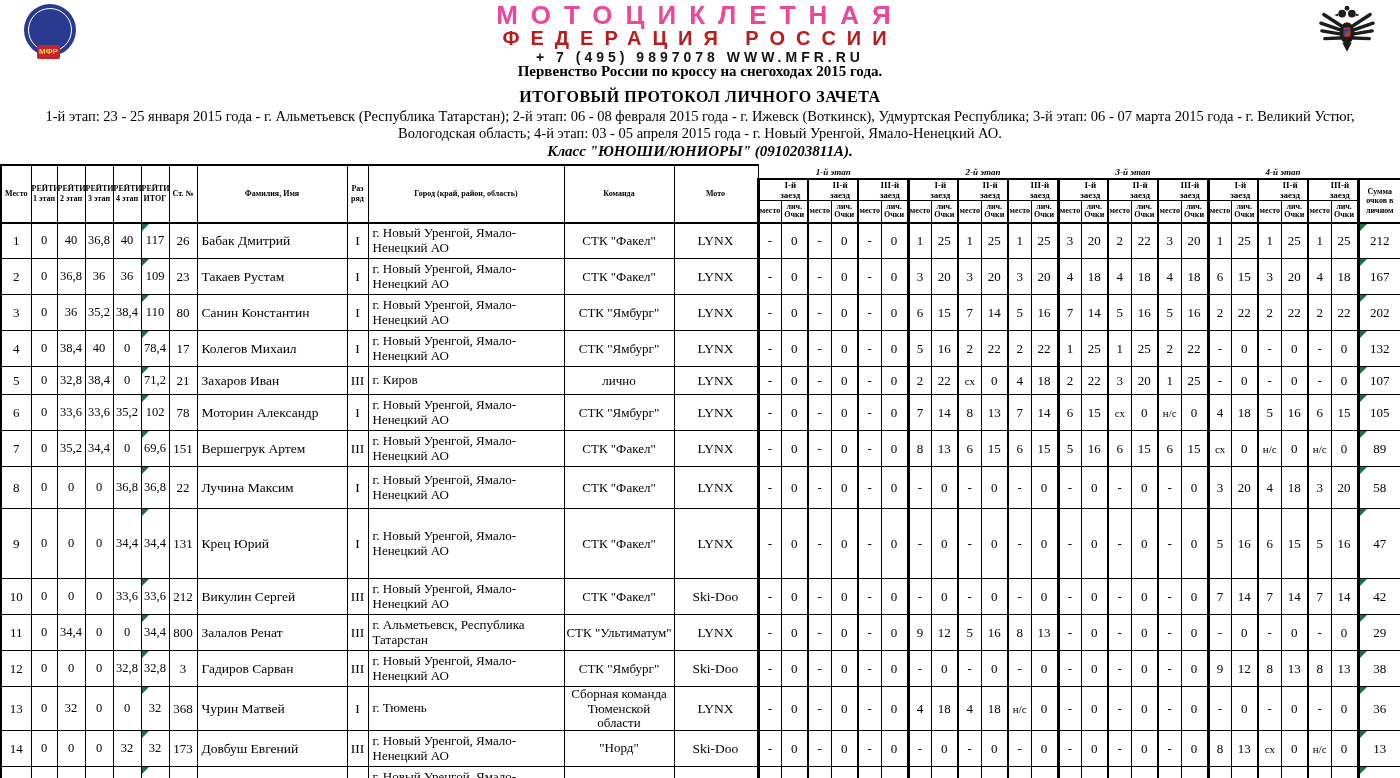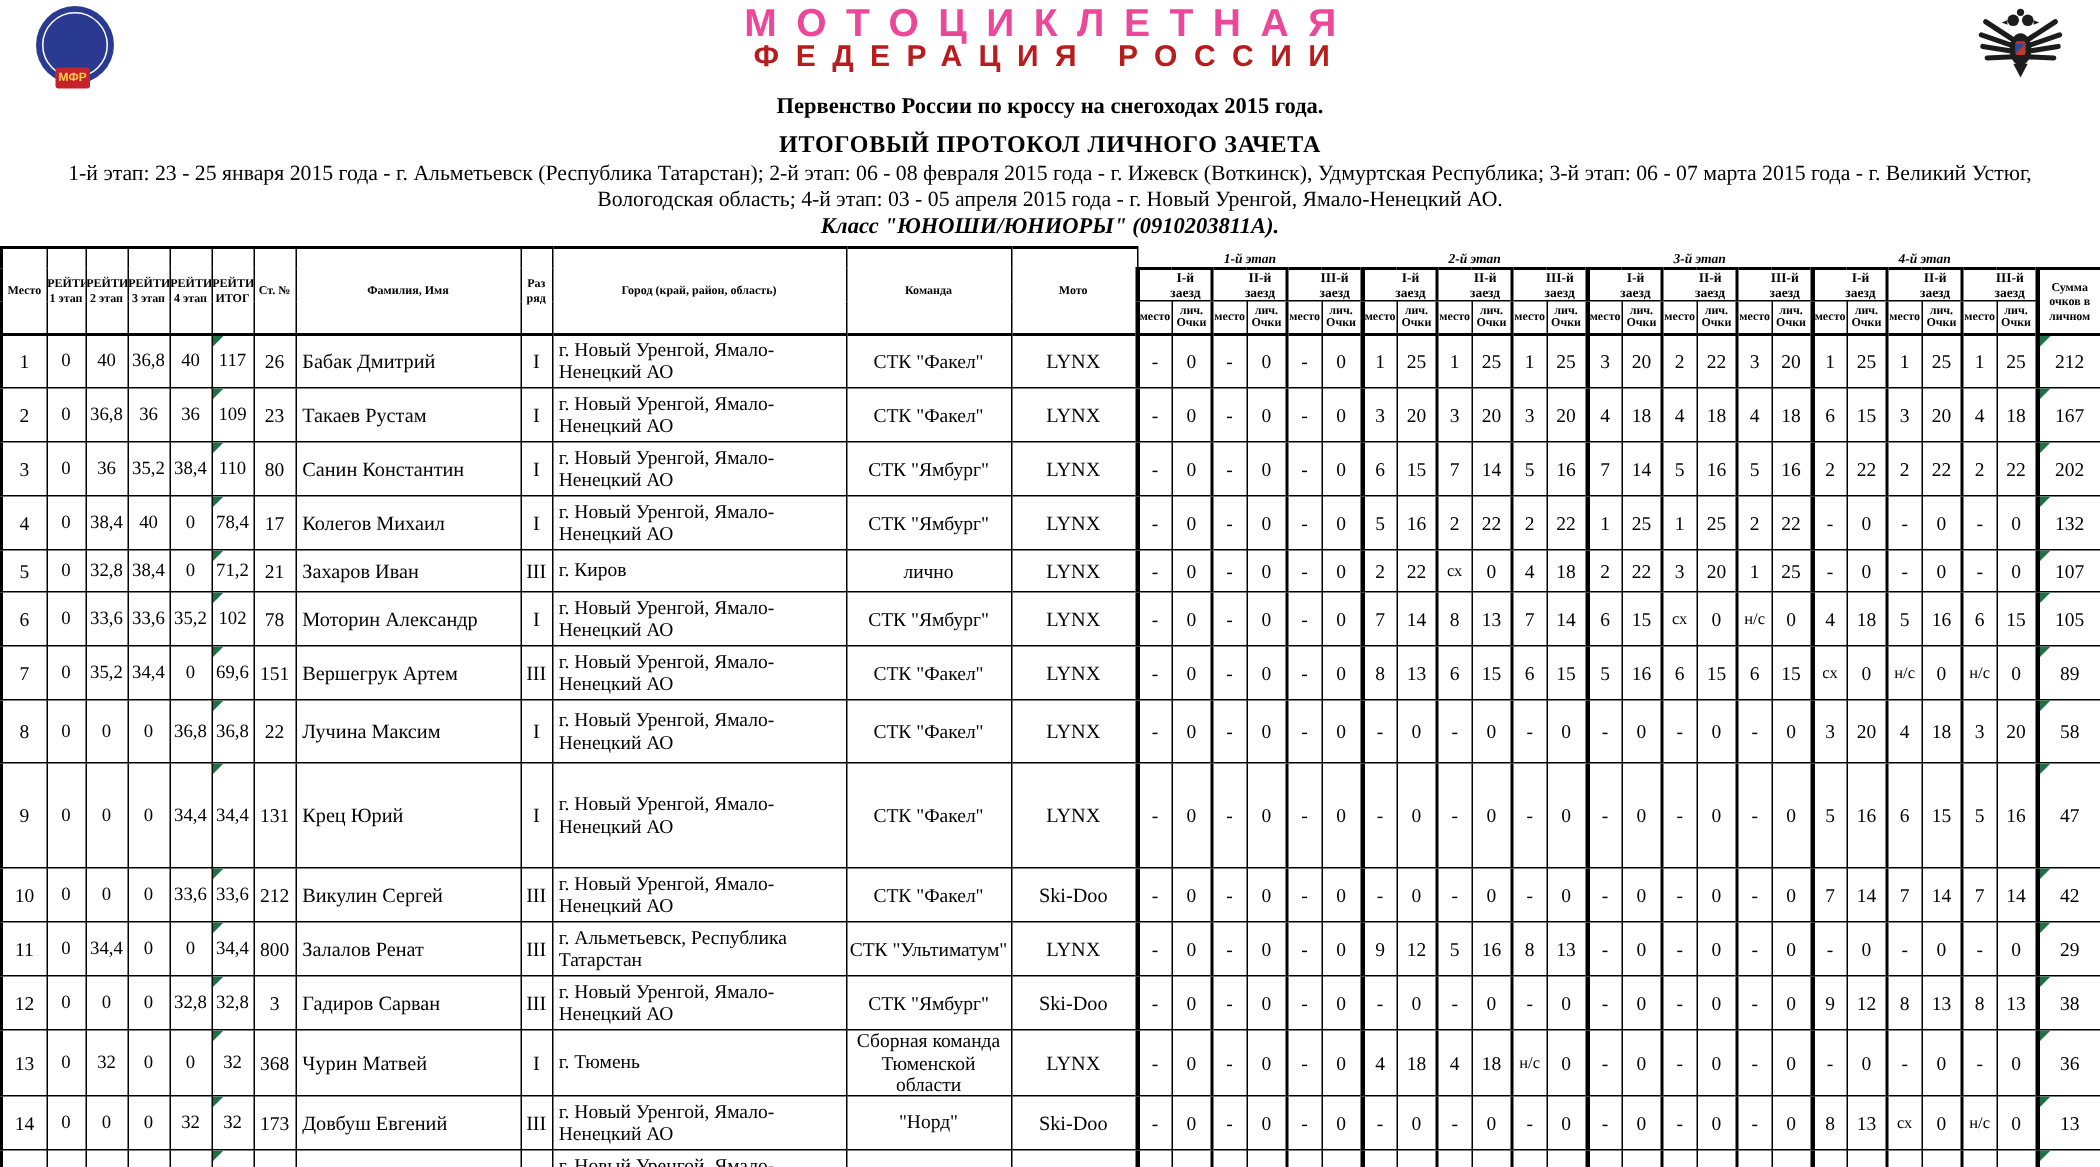--- a/index.html
+++ b/index.html
@@ -58,20 +58,21 @@
 <div class="letterhead">
   <div class="mfr">
     <div class="mfr-ring"></div>
     <div class="mfr-center">
         <span class="mfr-txt">МФР</span>
       </div>
   </div>
   <div class="org">
     <div class="org1">МОТОЦИКЛЕТНАЯ</div>
     <div class="org2">ФЕДЕРАЦИЯ РОССИИ</div>
+    <div class="contact">+ 7 (495) 9897078   WWW.MFR.RU</div>
   </div>
   <svg class="eagle" width="58" height="50" viewBox="0 0 120 100">
     <g stroke="#1c1c1c" stroke-width="7" stroke-linecap="round">
       <line x1="58" y1="50" x2="12" y2="20"></line>
         <line x1="58" y1="56" x2="6" y2="38"></line>
       <line x1="58" y1="62" x2="8" y2="54"></line>
         <line x1="58" y1="68" x2="14" y2="70"></line>
       <line x1="62" y1="50" x2="108" y2="20"></line>
         <line x1="62" y1="56" x2="114" y2="38"></line>
       <line x1="62" y1="62" x2="112" y2="54"></line>

